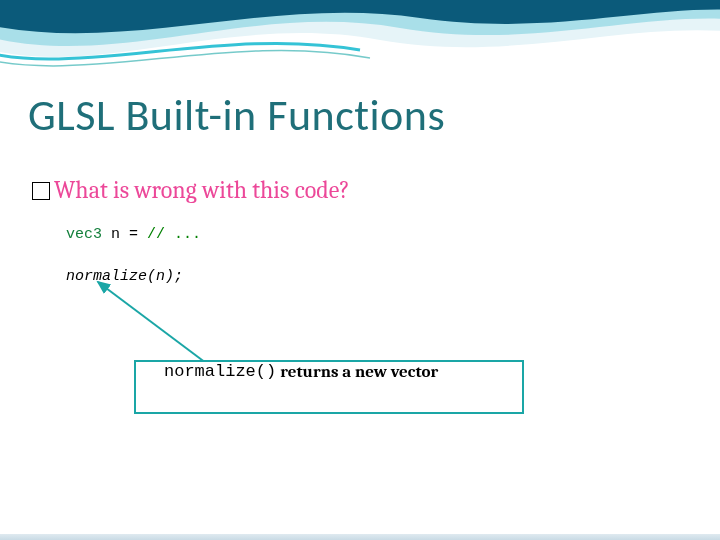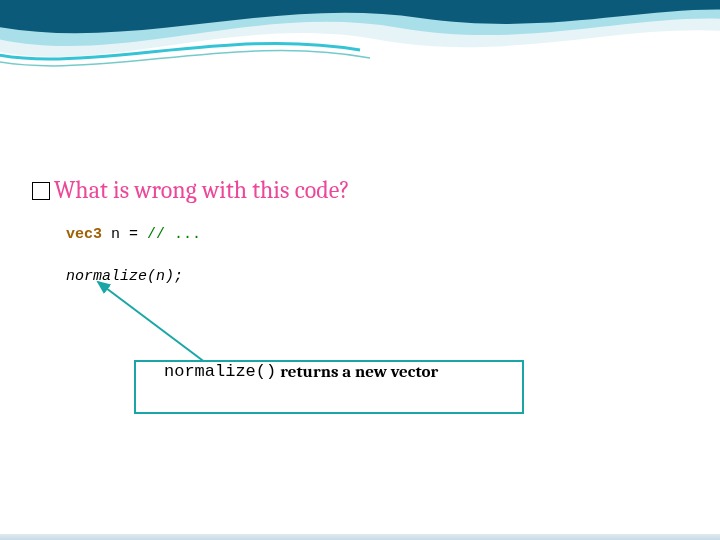--- a/index.html
+++ b/index.html
@@ -56,21 +56,21 @@
     top: 2px;
     box-sizing: border-box;
   }
   .code {
     position: absolute;
     font-family: "Courier New", Courier, monospace;
     font-size: 15px;
     color: #000;
     white-space: pre;
   }
-  .code .kw { color: #a16207; font-weight: bold; }
+  .code .kw { color: #15803d; }
   .code .cm { color: #008000; }
   .code-line1 { left: 66px; top: 226px; }
   .code-line2 { left: 66px; top: 268px; font-style: italic; }
   .callout {
     position: absolute;
     left: 134px;
     top: 360px;
     width: 390px;
     height: 54px;
     border: 2.5px solid #1aa6a6;
@@ -117,20 +117,21 @@
   <div class="wave" style="top:0">
     <svg viewBox="0 0 800 120" width="800" height="120">
       <path d="M0,40 C120,90 260,10 420,40 C560,65 680,15 800,35 L800,0 L0,0 Z" fill="#e6f4f8"></path>
       <path d="M0,28 C140,80 280,0 440,28 C580,52 690,6 800,22 L800,0 L0,0 Z" fill="#8fd6e3" opacity="0.7"></path>
       <path d="M0,18 C150,62 300,-6 460,18 C600,38 700,0 800,12 L800,0 L0,0 Z" fill="#0b5a7a"></path>
       <path d="M0,44 C100,86 250,24 400,50" fill="none" stroke="#35c3d6" stroke-width="3"></path>
       <path d="M0,52 C110,92 260,30 410,58" fill="none" stroke="#1aa6a6" stroke-width="1.5" opacity="0.6"></path>
     </svg>
   </div>
 
+  <div class="title">GLSL Built-in Functions</div>
 
   <div class="bullet-row">
     <span class="bullet-box"></span>
     <span>What is wrong with this code?</span>
   </div>
 
   <div class="code code-line1"><span class="kw">vec3</span><span> n = </span><span class="cm">// ...</span></div>
 
   <div class="code code-line2">normalize(n);</div>
 

